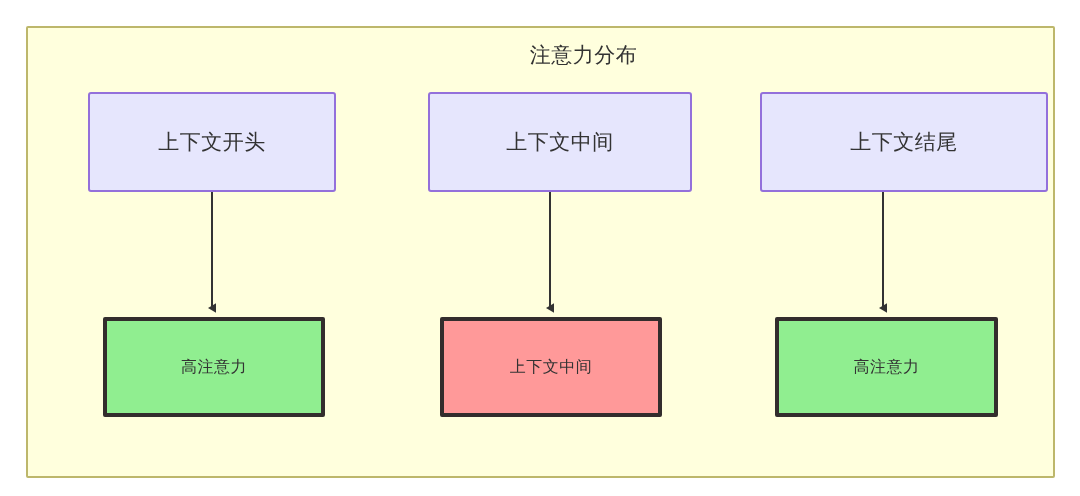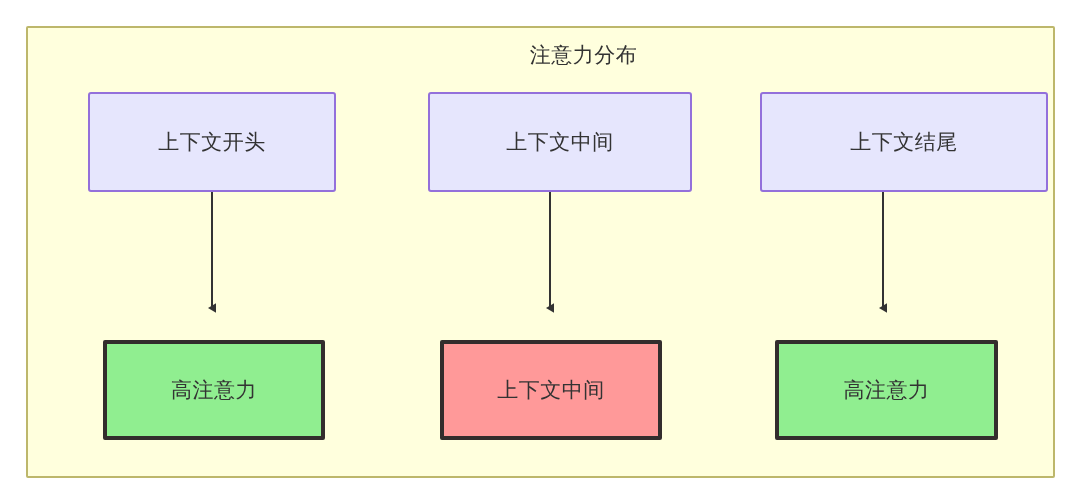--- a/index.html
+++ b/index.html
@@ -65,24 +65,23 @@
   
   .node-bottom {
     position: absolute;
     box-sizing: border-box;
     height: 100px;
     border: 4px solid #332d2d;
     border-radius: 2px;
     display: flex;
     align-items: center;
     justify-content: center;
-    font-size: 21px;
+    font-size: 16px;
     color: #333333;
     letter-spacing: 0.5px;
-    margin-top: 23px;
   }
   #node-attn-high-start { left: 103px; top: 317px; width: 222px; background: #90ee90; }
   #node-attn-low-mid    { left: 440px; top: 317px; width: 222px; background: #ff9999; }
   #node-attn-high-end   { left: 775px; top: 317px; width: 223px; background: #90ee90; }
 
   
   .edge-layer {
     position: absolute;
     left: 0;
     top: 0;

